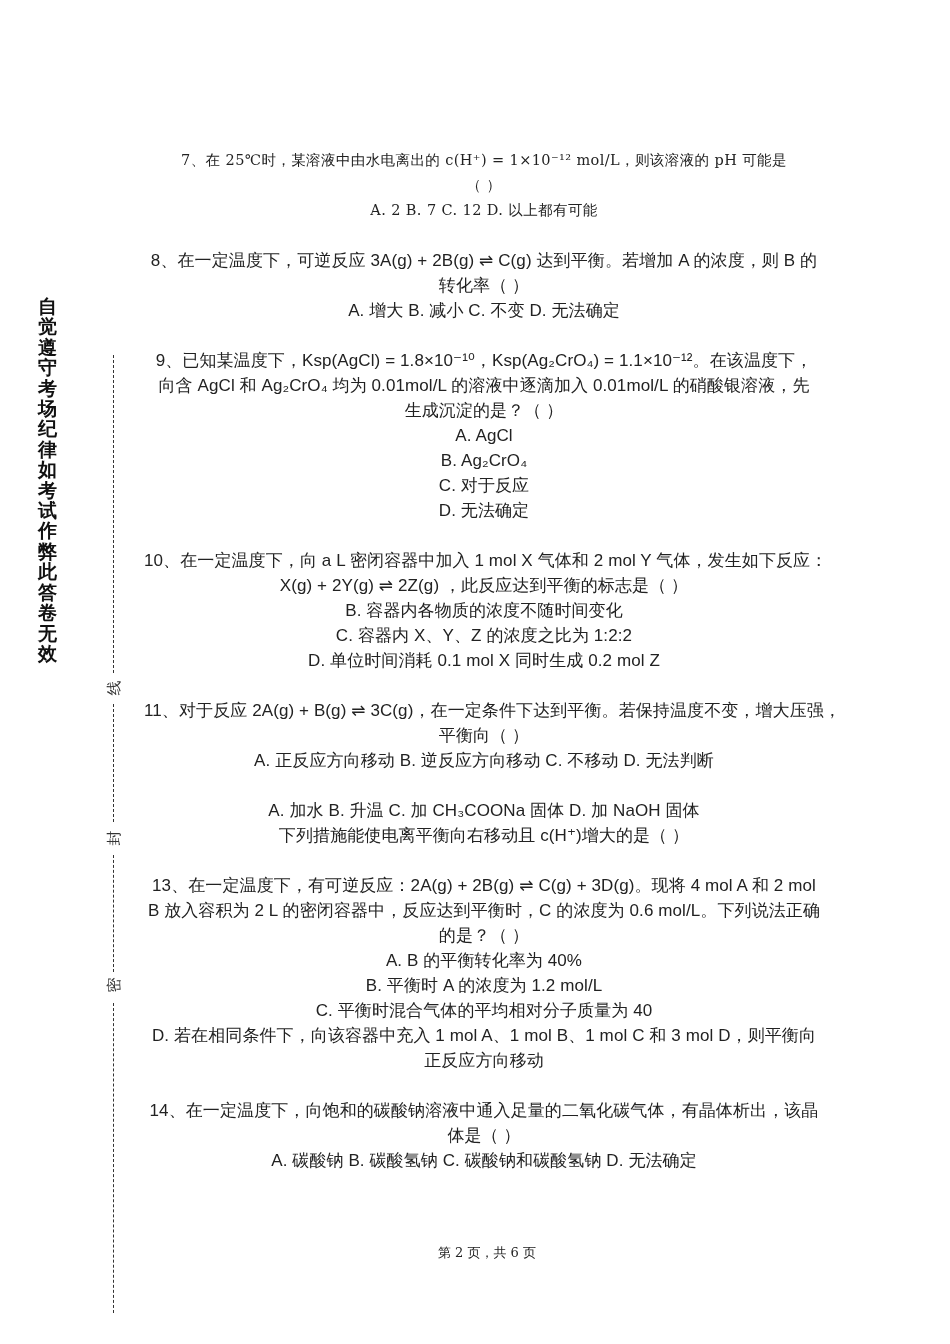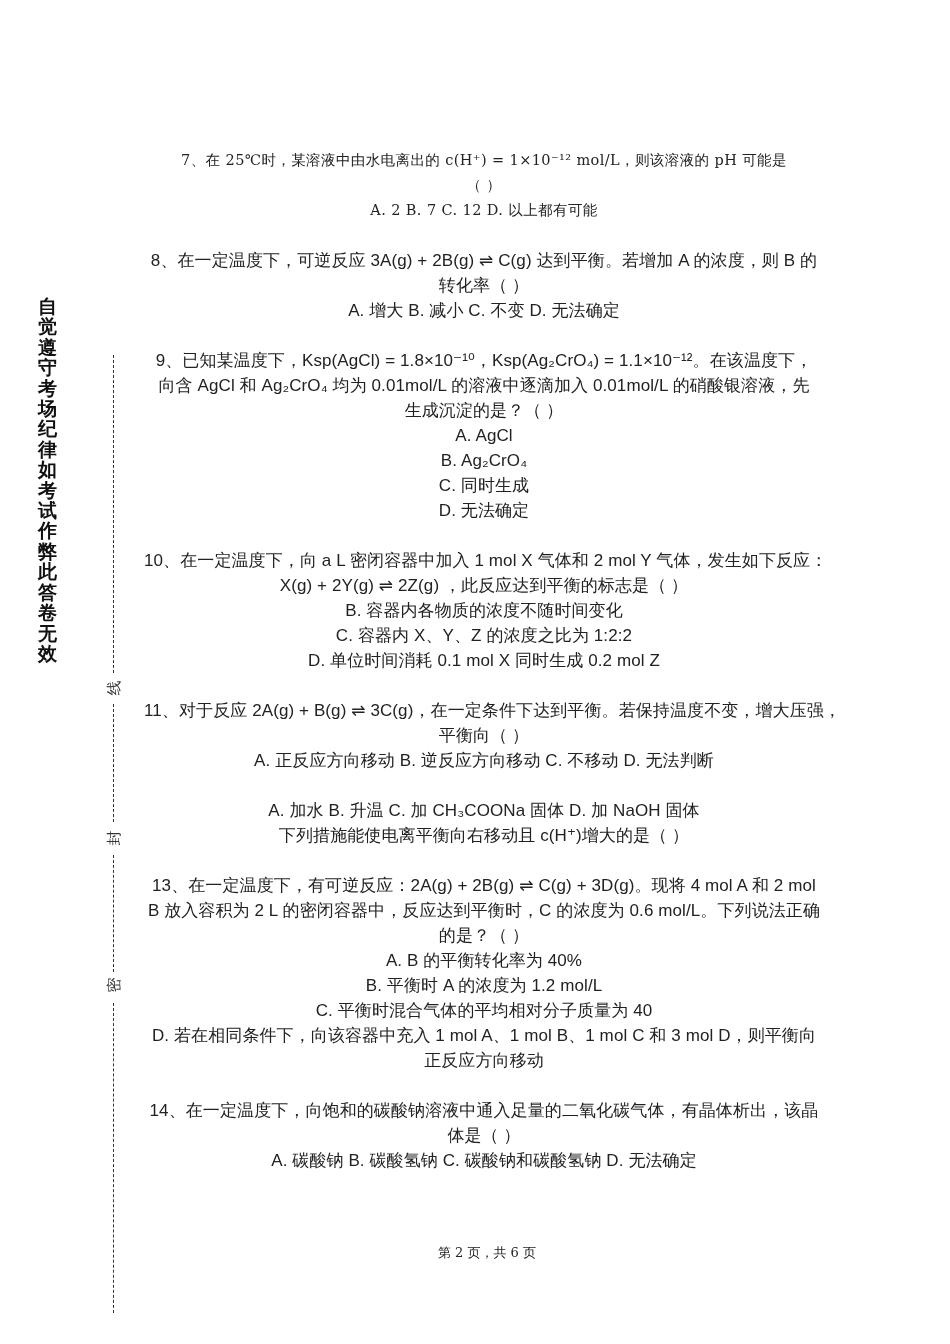--- a/index.html
+++ b/index.html
@@ -66,21 +66,21 @@
     <div class="line">转化率（ ）</div>
     <div class="line">A. 增大 B. 减小 C. 不变 D. 无法确定</div>
   </div>
 
   <div class="question">
     <div class="line">9、已知某温度下，Ksp(AgCl) = 1.8×10⁻¹⁰，Ksp(Ag₂CrO₄) = 1.1×10⁻¹²。在该温度下，</div>
     <div class="line">向含 AgCl 和 Ag₂CrO₄ 均为 0.01mol/L 的溶液中逐滴加入 0.01mol/L 的硝酸银溶液，先</div>
     <div class="line">生成沉淀的是？（ ）</div>
     <div class="line">A. AgCl</div>
     <div class="line">B. Ag₂CrO₄</div>
-    <div class="line">C. 同时生成</div>
+    <div class="line">C. 对于反应</div>
     <div class="line">D. 无法确定</div>
   </div>
 
   <div class="question">
     <div class="line">10、在一定温度下，向 a L 密闭容器中加入 1 mol X 气体和 2 mol Y 气体，发生如下反应：</div>
     <div class="line">X(g) + 2Y(g) ⇌ 2Z(g) ，此反应达到平衡的标志是（ ）</div>
     <div class="line">B. 容器内各物质的浓度不随时间变化</div>
     <div class="line">C. 容器内 X、Y、Z 的浓度之比为 1:2:2</div>
     <div class="line">D. 单位时间消耗 0.1 mol X 同时生成 0.2 mol Z</div>
   </div>

